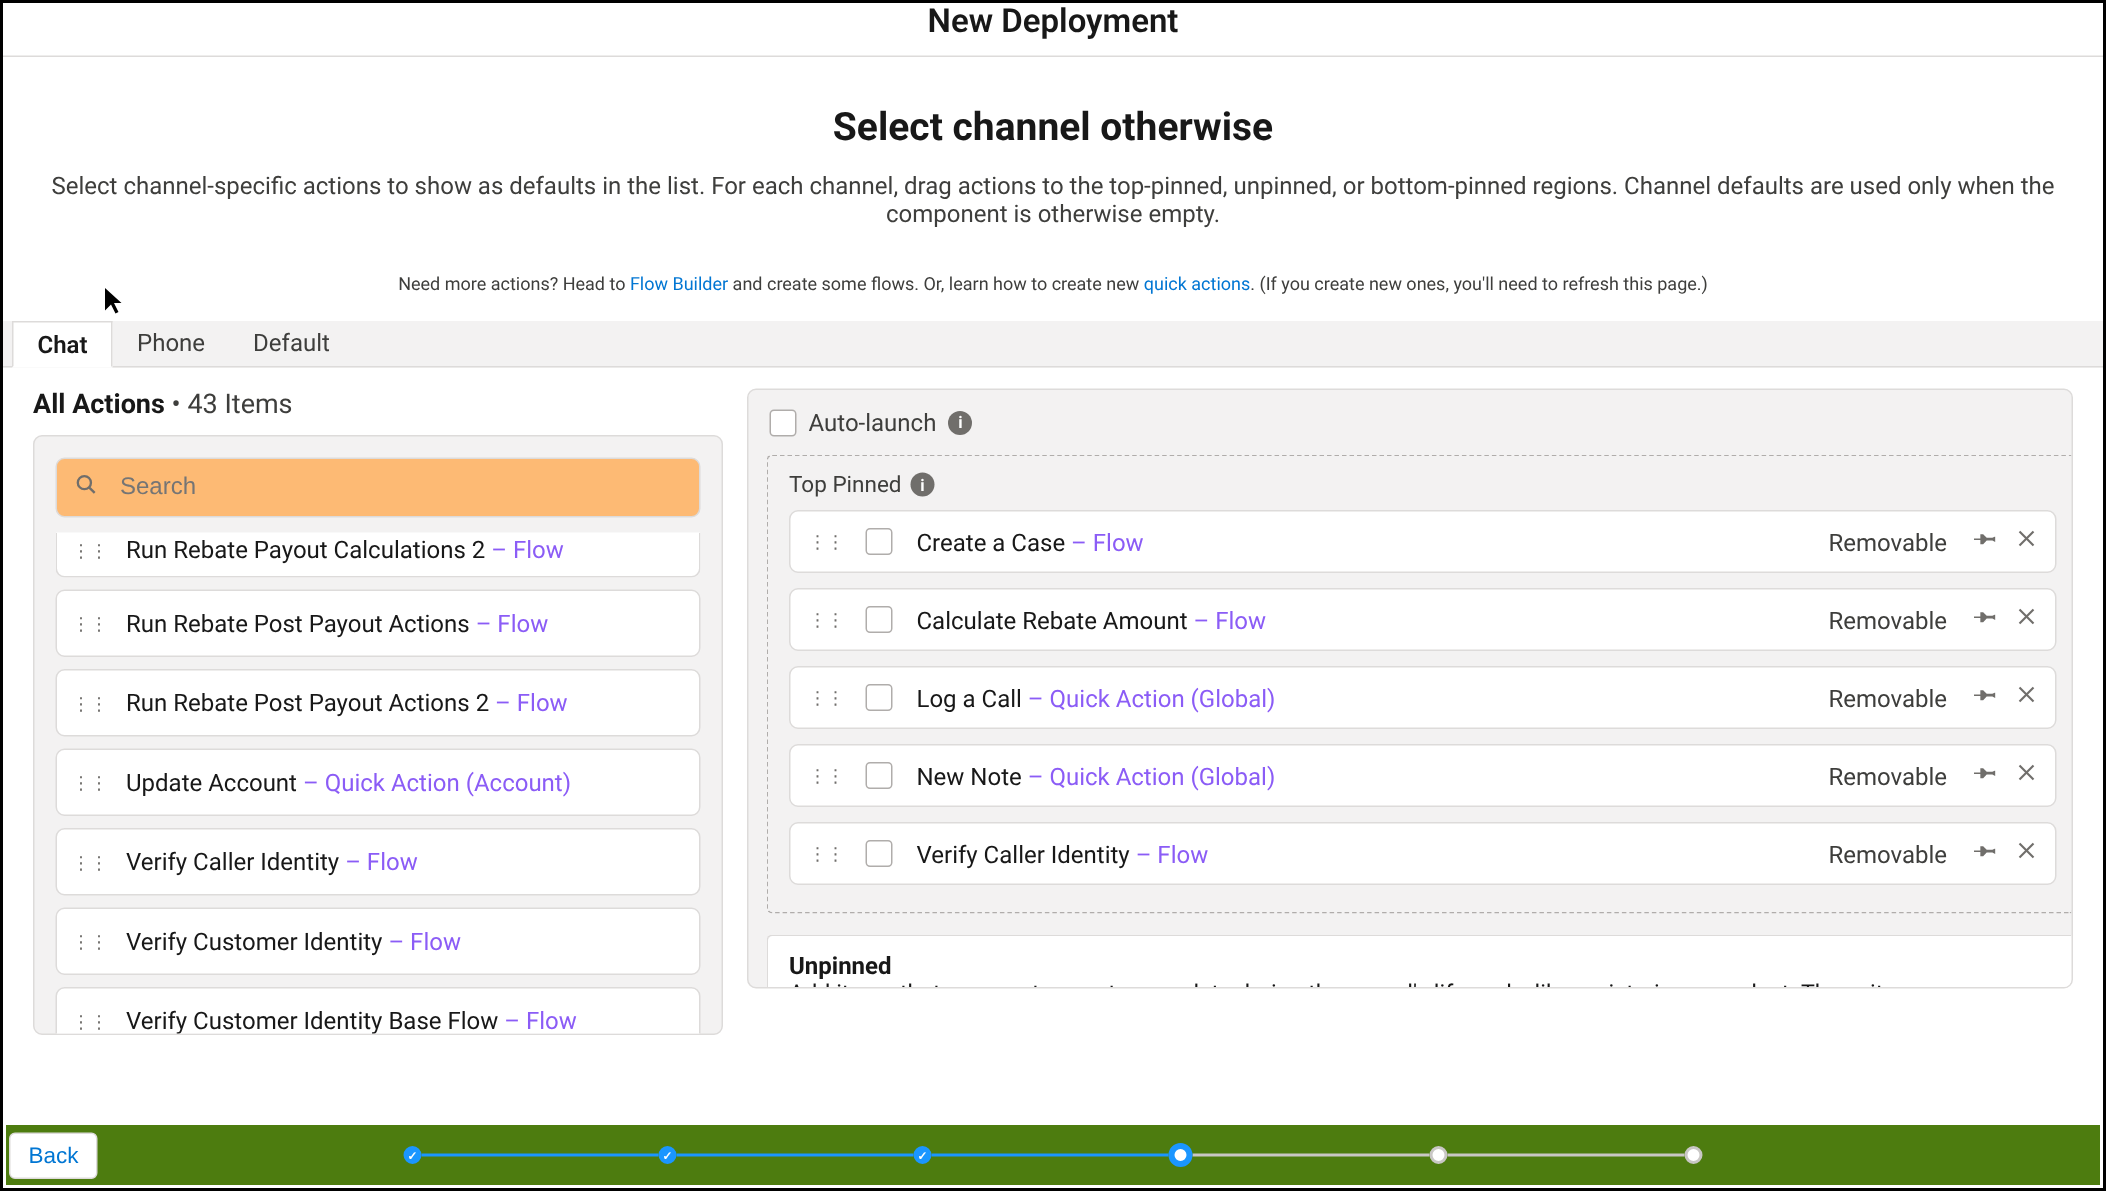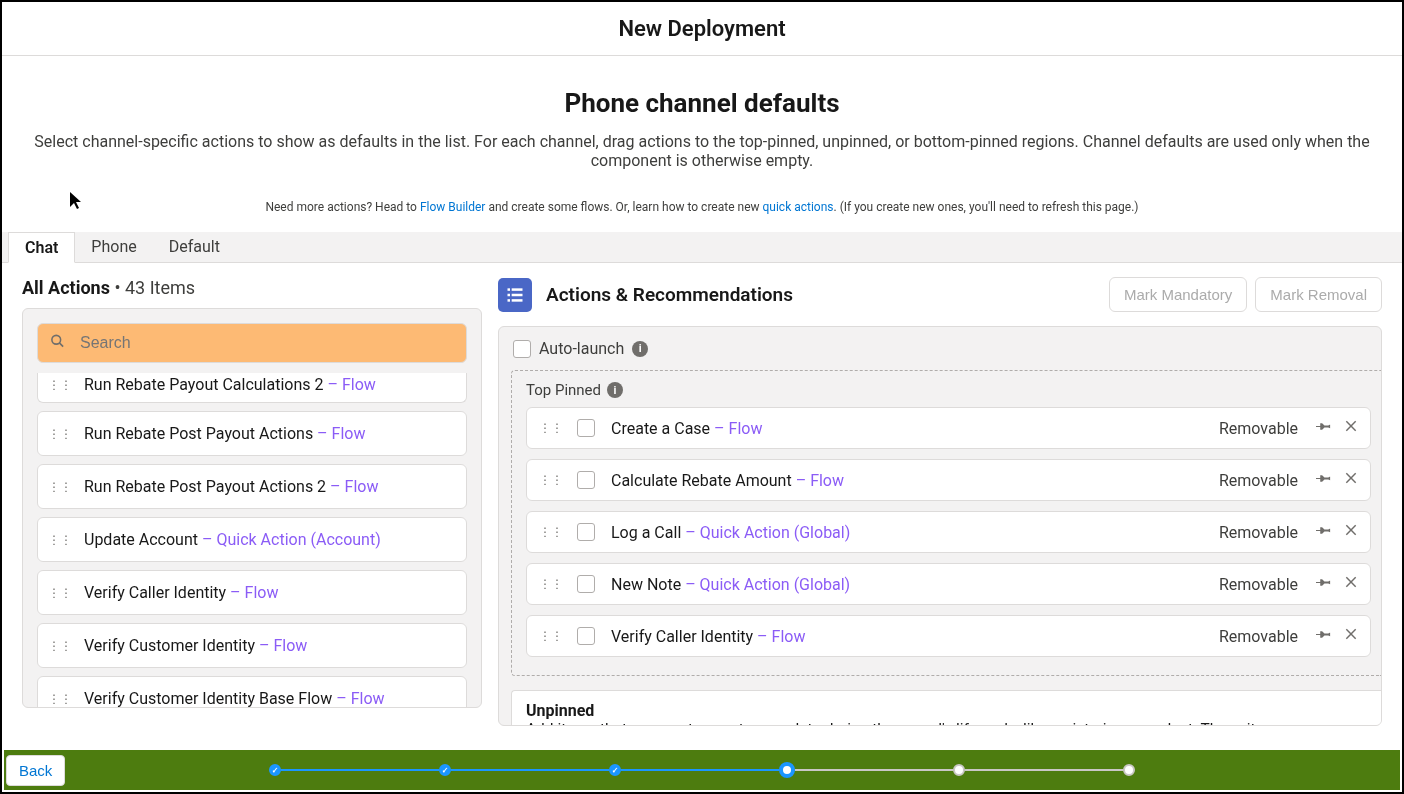--- a/index.html
+++ b/index.html
@@ -7,23 +7,22 @@
     font-family: -apple-system, BlinkMacSystemFont, "Segoe UI", Roboto, Helvetica, Arial, sans-serif;
     background: #fff;
     color: #181818;
     width: 1404px;
     height: 794px;
     overflow: hidden;
     position: relative;
     border: 2px solid #000;
   }
   .header {
-    height: 54px;
+    height: 36px;
     display: flex;
-    align-items: center;
     justify-content: center;
     border-bottom: 1px solid #dddbda;
   }
   .header h1 { font-size: 22px; font-weight: 600; }
   .subheader {
     padding: 32px 26px 18px;
     text-align: center;
   }
   .subheader h2 { font-size: 26px; font-weight: 700; margin-bottom: 14px; }
   .subheader p.lead { font-size: 16px; color: #3e3e3c; margin-bottom: 30px; }
@@ -247,21 +246,21 @@
   }
 </style>
 </head>
 <body>
 
 <div class="header">
   <h1>New Deployment</h1>
 </div>
 
 <div class="subheader">
-  <h2>Phone channel defaults</h2>
+  <h2>Select channel otherwise</h2>
   <p class="lead">Select channel-specific actions to show as defaults in the list. For each channel, drag actions to the top-pinned, unpinned, or bottom-pinned regions. Channel defaults are used only when the component is otherwise empty.</p>
   <p class="help">
     <span>Need more actions? Head to </span><a href="#">Flow Builder</a><span> and create some flows. Or, learn how to create new </span><a href="#">quick actions</a><span>. (If you create new ones, you'll need to refresh this page.)</span>
   </p>
 </div>
 
 <div class="tabs">
   <div class="tab active">Chat</div>
   <div class="tab">Phone</div>
   <div class="tab">Default</div>
@@ -312,36 +311,20 @@
           </div>
           <div class="action-row">
             <span class="drag-icon">⋮⋮</span>
             <span><span class="action-name">Verify Customer Identity Base Flow</span><span class="action-type"> – Flow</span></span>
           </div>
         </div>
     </div>
   </div>
 
   <div class="right-panel">
-    <div class="right-panel-header">
-      <div class="recs-icon">
-        <svg width="20" height="20" viewBox="0 0 24 24" fill="currentColor">
-            <rect x="3" y="4" width="3" height="3"></rect>
-            <rect x="8" y="4" width="13" height="3"></rect>
-            <rect x="3" y="10.5" width="3" height="3"></rect>
-            <rect x="8" y="10.5" width="13" height="3"></rect>
-            <rect x="3" y="17" width="3" height="3"></rect>
-            <rect x="8" y="17" width="13" height="3"></rect>
-          </svg>
-      </div>
-      <h3>Actions &amp; Recommendations</h3>
-      <div class="spacer"></div>
-      <button class="btn">Mark Mandatory</button>
-      <button class="btn">Mark Removal</button>
-    </div>
     <div class="right-panel-box">
       <div class="auto-launch">
         <div class="checkbox"></div>
         <span>Auto-launch</span>
         <span class="info-icon">i</span>
       </div>
       <div class="region">
         <div class="region-label">
           <span>Top Pinned</span>
           <span class="info-icon">i</span>

